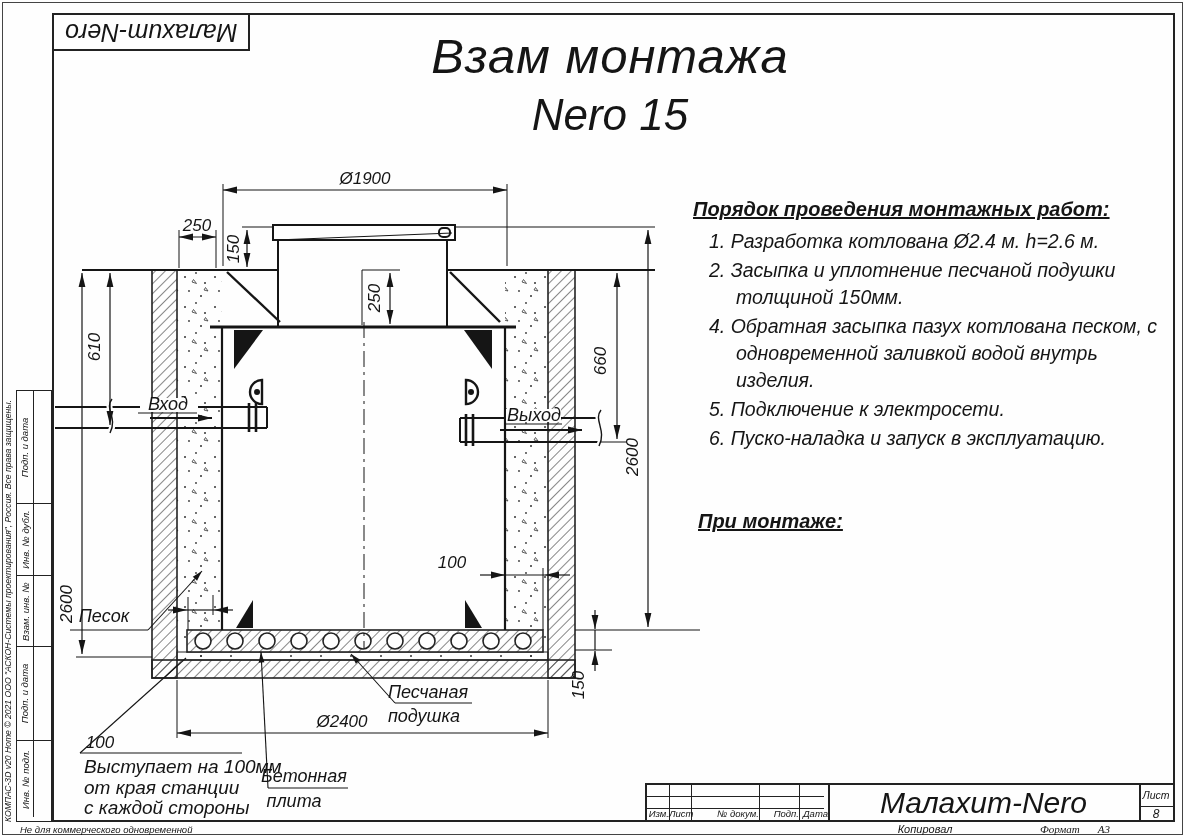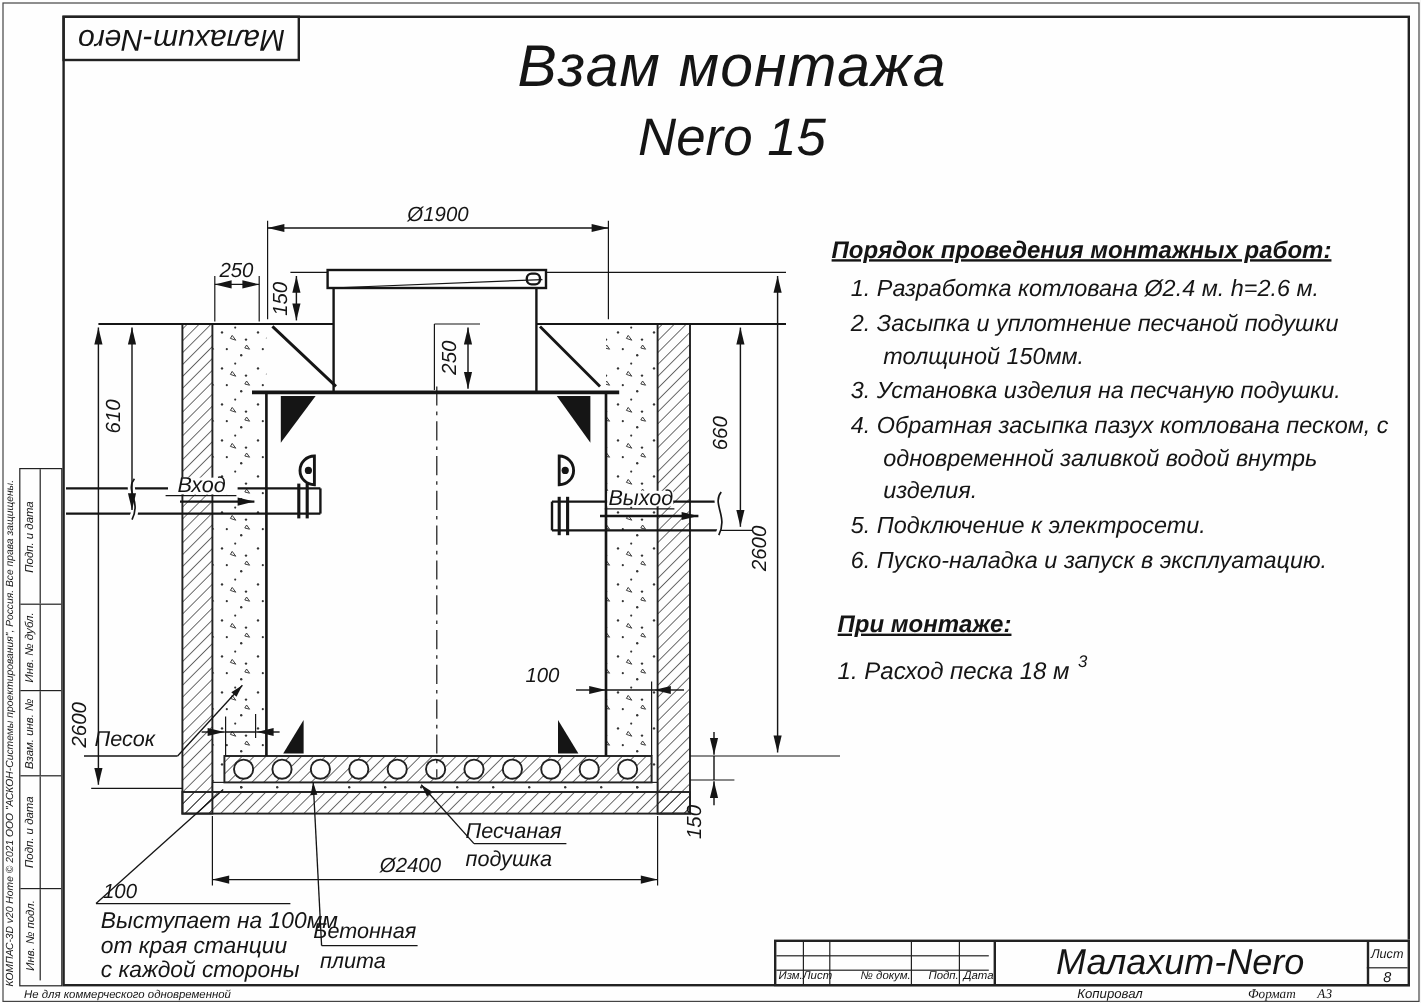--- a/index.html
+++ b/index.html
@@ -262,29 +262,27 @@
       <text class="note" x="84" y="773">Выступает на 100мм</text>
       <text class="note" x="84" y="794">от края станции</text>
       <text class="note" x="84" y="814">с каждой стороны</text>
     </g>
   </svg>
 
   <div class="rblock">
     <div class="hd">Порядок проведения монтажных работ:</div>
     <div class="ins-item">1. Разработка котлована Ø2.4 м. h=2.6 м.</div>
     <div class="ins-item">2. Засыпка и уплотнение песчаной подушки толщиной 150мм.</div>
-    <div class="ins-item">3. Установка изделия на песчаную подушки.</div>
     <div class="ins-item">4. Обратная засыпка пазух котлована песком, с одновременной заливкой водой внутрь изделия.</div>
     <div class="ins-item">5. Подключение к электросети.</div>
     <div class="ins-item">6. Пуско-наладка и запуск в эксплуатацию.</div>
   </div>
 
   <div class="rblock2">
     <div class="hd">При монтаже:</div>
-    <div class="m-item"><span>1. Расход песка 18 м</span><span class="m-sup">3</span></div>
   </div>
 
   <div class="stamp">
     <div class="cell" style="height:113px;">
         <div class="lab">
           <span>Подп. и дата</span>
         </div>
       </div>
     <div class="cell" style="height:72px;">
         <div class="lab">

